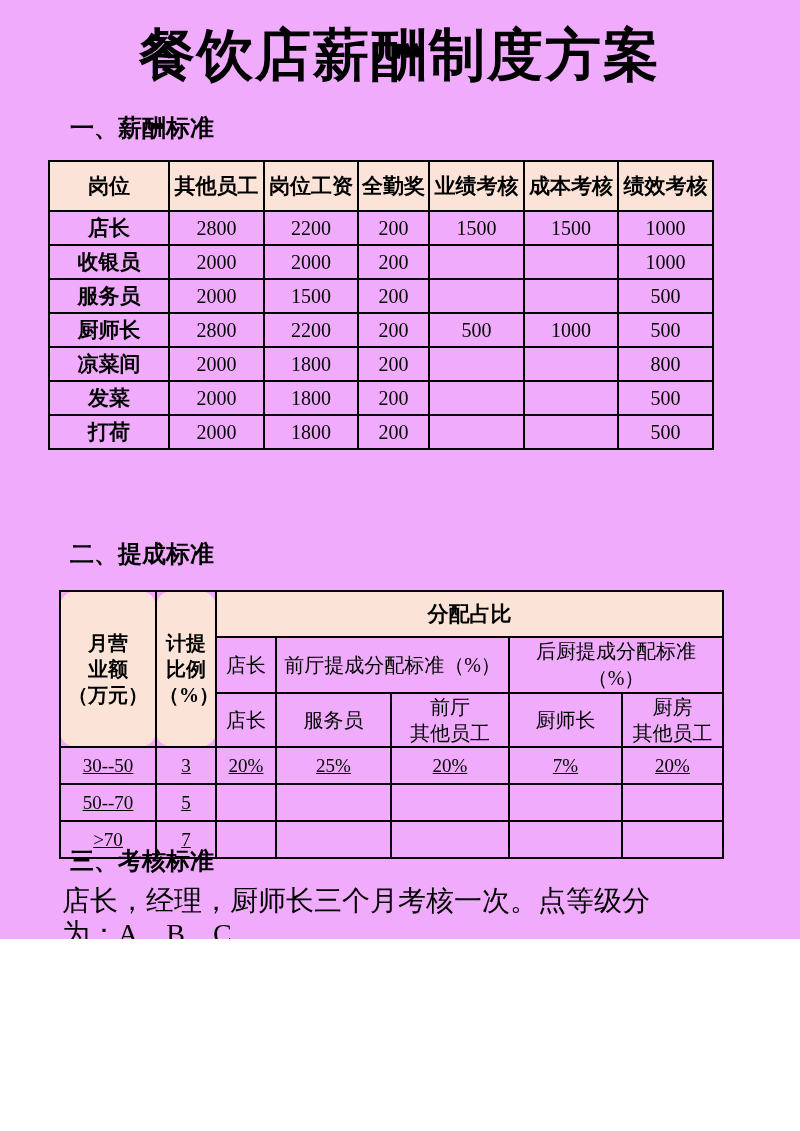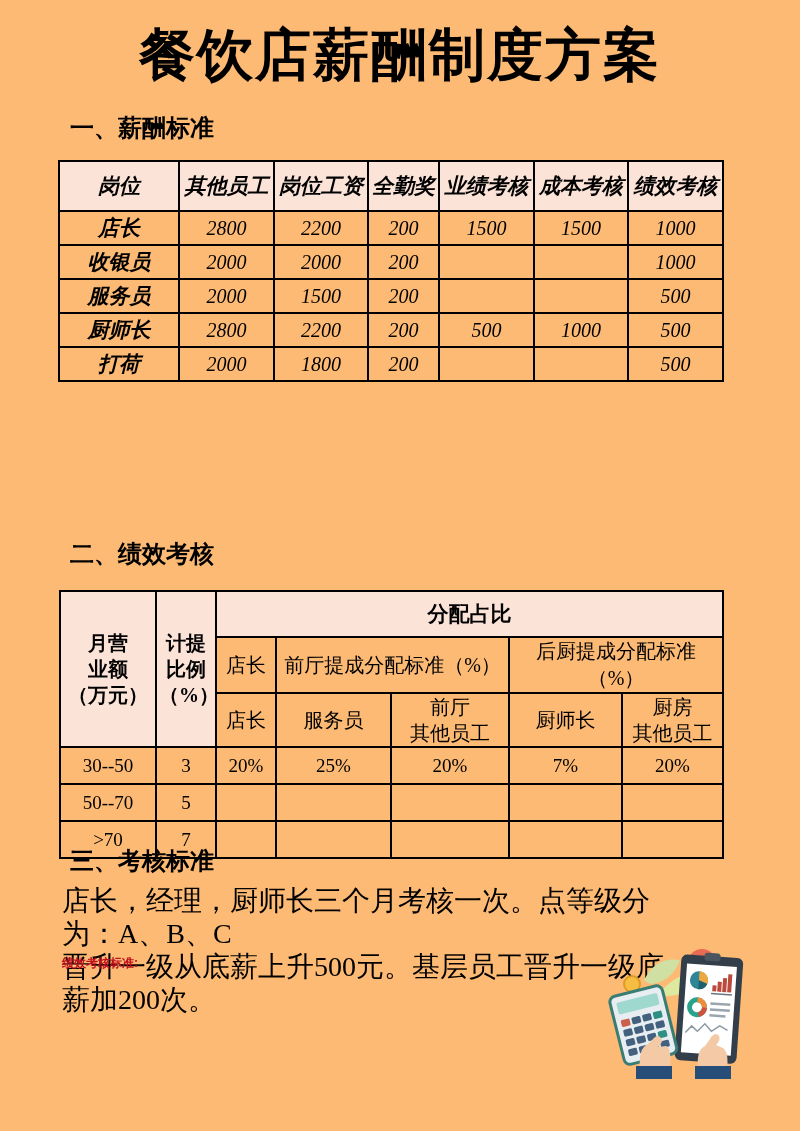--- a/index.html
+++ b/index.html
@@ -1,20 +1,20 @@
 <!DOCTYPE html>
 <html><head>
 <meta charset="utf-8">
 <style>
   html,body { margin:0; padding:0; background:#ffffff; }
   .page {
     position: relative;
     width: 800px;
-    height: 1131px;
-    background: #fdba74;
+    height: 939px;
+    background: #f0abfc;
     color: #000;
     font-family: "Liberation Serif", serif;
     overflow: hidden;
   }
   .title {
     position: absolute;
     top: 18px; left: 0;
     width: 100%;
     margin: 0;
     text-align: center;
@@ -43,43 +43,43 @@
     table-layout: fixed;
   }
   .tbl th, .tbl td {
     border: 2px solid #000;
     text-align: center;
     vertical-align: middle;
     padding: 0 2px;
     overflow: hidden;
   }
   .pinkbg { background: #fbe3d8; margin-top: 13px; }
-  .preline { white-space: pre-line; line-height: 1.3; }
-
-  #salary-table { left: 58px; top: 160px; width: 664px; font-style: italic; }
+  .preline { white-space: pre-line; line-height: 1.3; border-radius: 16px; }
+
+  #salary-table { left: 48px; top: 160px; width: 664px; }
   #salary-table th {
     height: 48px;
     background: #fbe3d8;
     font-size: 21px;
     font-weight: bold;
   }
   #salary-table td { height: 32px; font-size: 20px; }
   #salary-table td:first-child { font-weight: bold; font-size: 21px; }
 
   #commission-table { left: 59px; top: 590px; width: 663px; }
   #commission-table th { font-weight: normal; font-size: 20px; }
   #commission-table .h1row th { height: 44px; font-weight: bold; font-size: 21px; }
   #commission-table th.rowhead {
     background: #fbe3d8;
     font-weight: bold;
     font-size: 20px;
   }
   #commission-table .h2row th { height: 42px; }
   #commission-table .h3row th { height: 43px; }
-  #commission-table td { height: 35px; font-size: 19px; }
+  #commission-table td { height: 35px; font-size: 19px; text-decoration: underline; }
 
   .para {
     position: absolute;
     left: 62px; top: 884px;
     width: 620px;
     margin: 0;
     font-size: 28px;
     line-height: 33px;
     white-space: pre-line;
   }
@@ -166,32 +166,50 @@
         <tr>
           <td>厨师长</td>
           <td>2800</td>
           <td>2200</td>
           <td>200</td>
           <td>500</td>
           <td>1000</td>
           <td>500</td>
         </tr>
         <tr>
+          <td>凉菜间</td>
+          <td>2000</td>
+          <td>1800</td>
+          <td>200</td>
+          <td></td>
+          <td></td>
+          <td>800</td>
+        </tr>
+        <tr>
+          <td>发菜</td>
+          <td>2000</td>
+          <td>1800</td>
+          <td>200</td>
+          <td></td>
+          <td></td>
+          <td>500</td>
+        </tr>
+        <tr>
           <td>打荷</td>
           <td>2000</td>
           <td>1800</td>
           <td>200</td>
           <td></td>
           <td></td>
           <td>500</td>
         </tr>
       </tbody>
   </table>
 
-  <h2 class="sec sec2">二、绩效考核</h2>
+  <h2 class="sec sec2">二、提成标准</h2>
 
   <table class="tbl" id="commission-table">
     <colgroup>
       <col style="width:96px">
         <col style="width:60px">
         <col style="width:60px">
       <col style="width:115px">
         <col style="width:118px">
         <col style="width:113px">
         <col style="width:101px">

